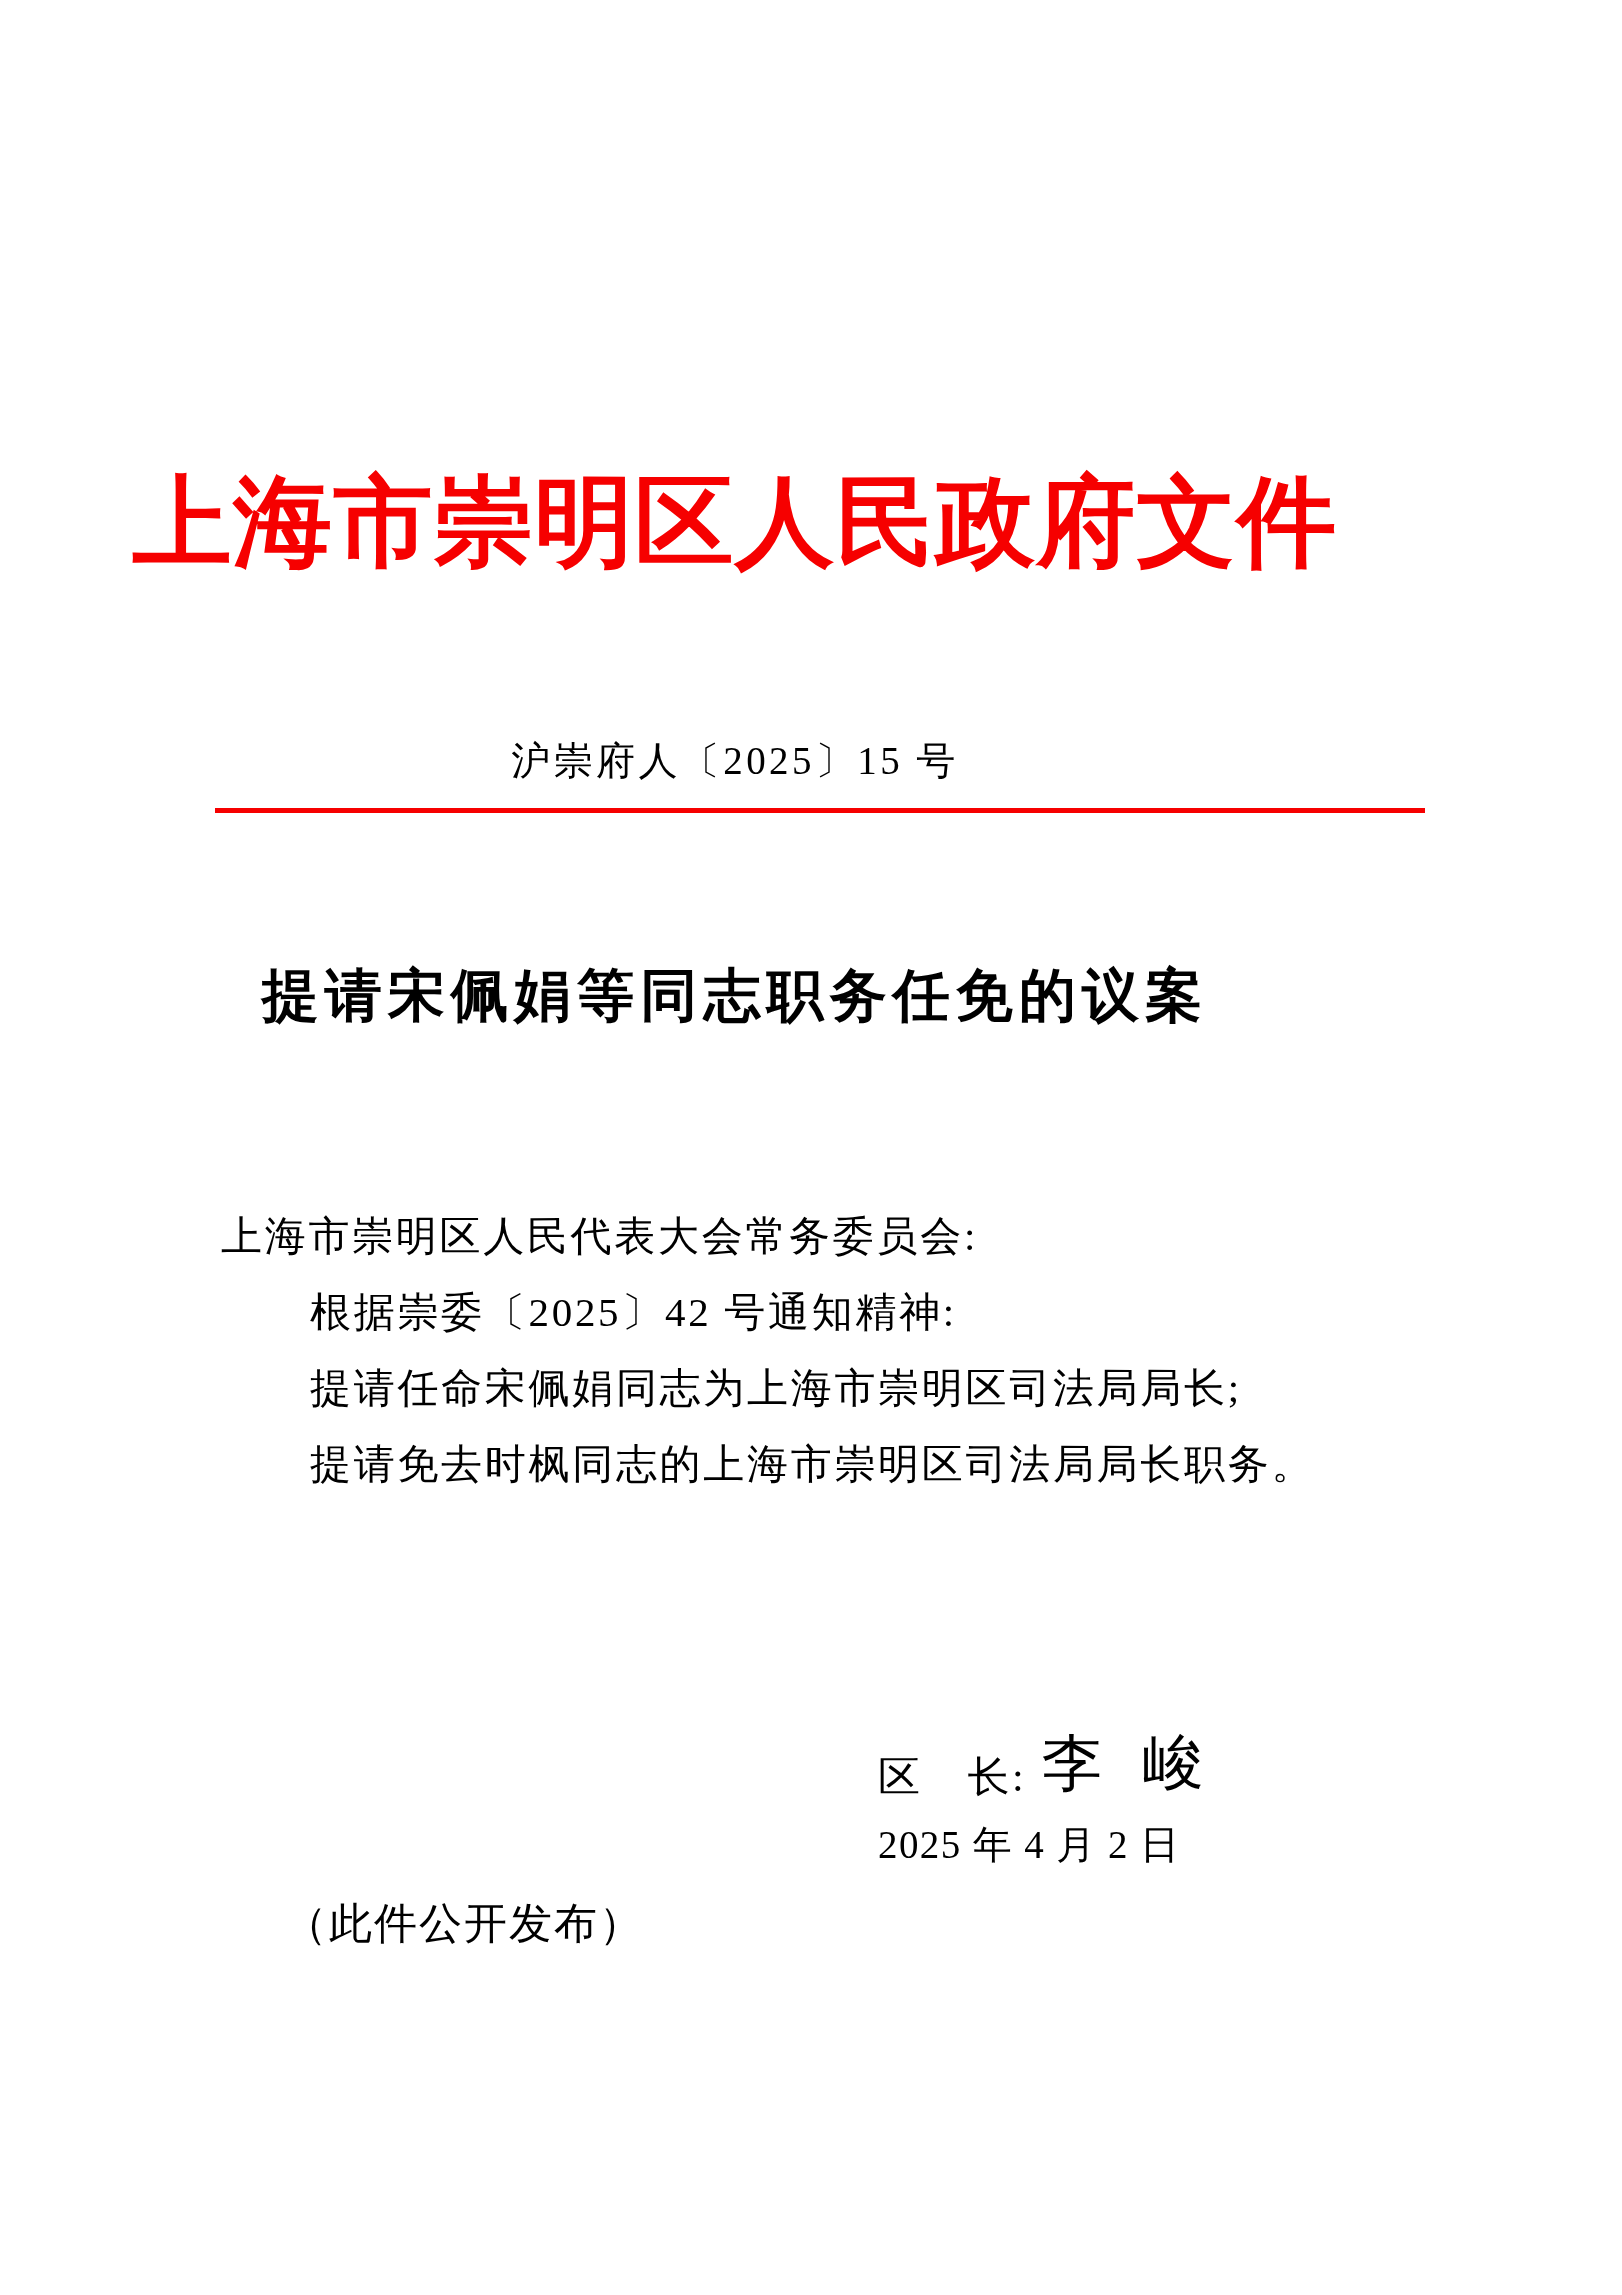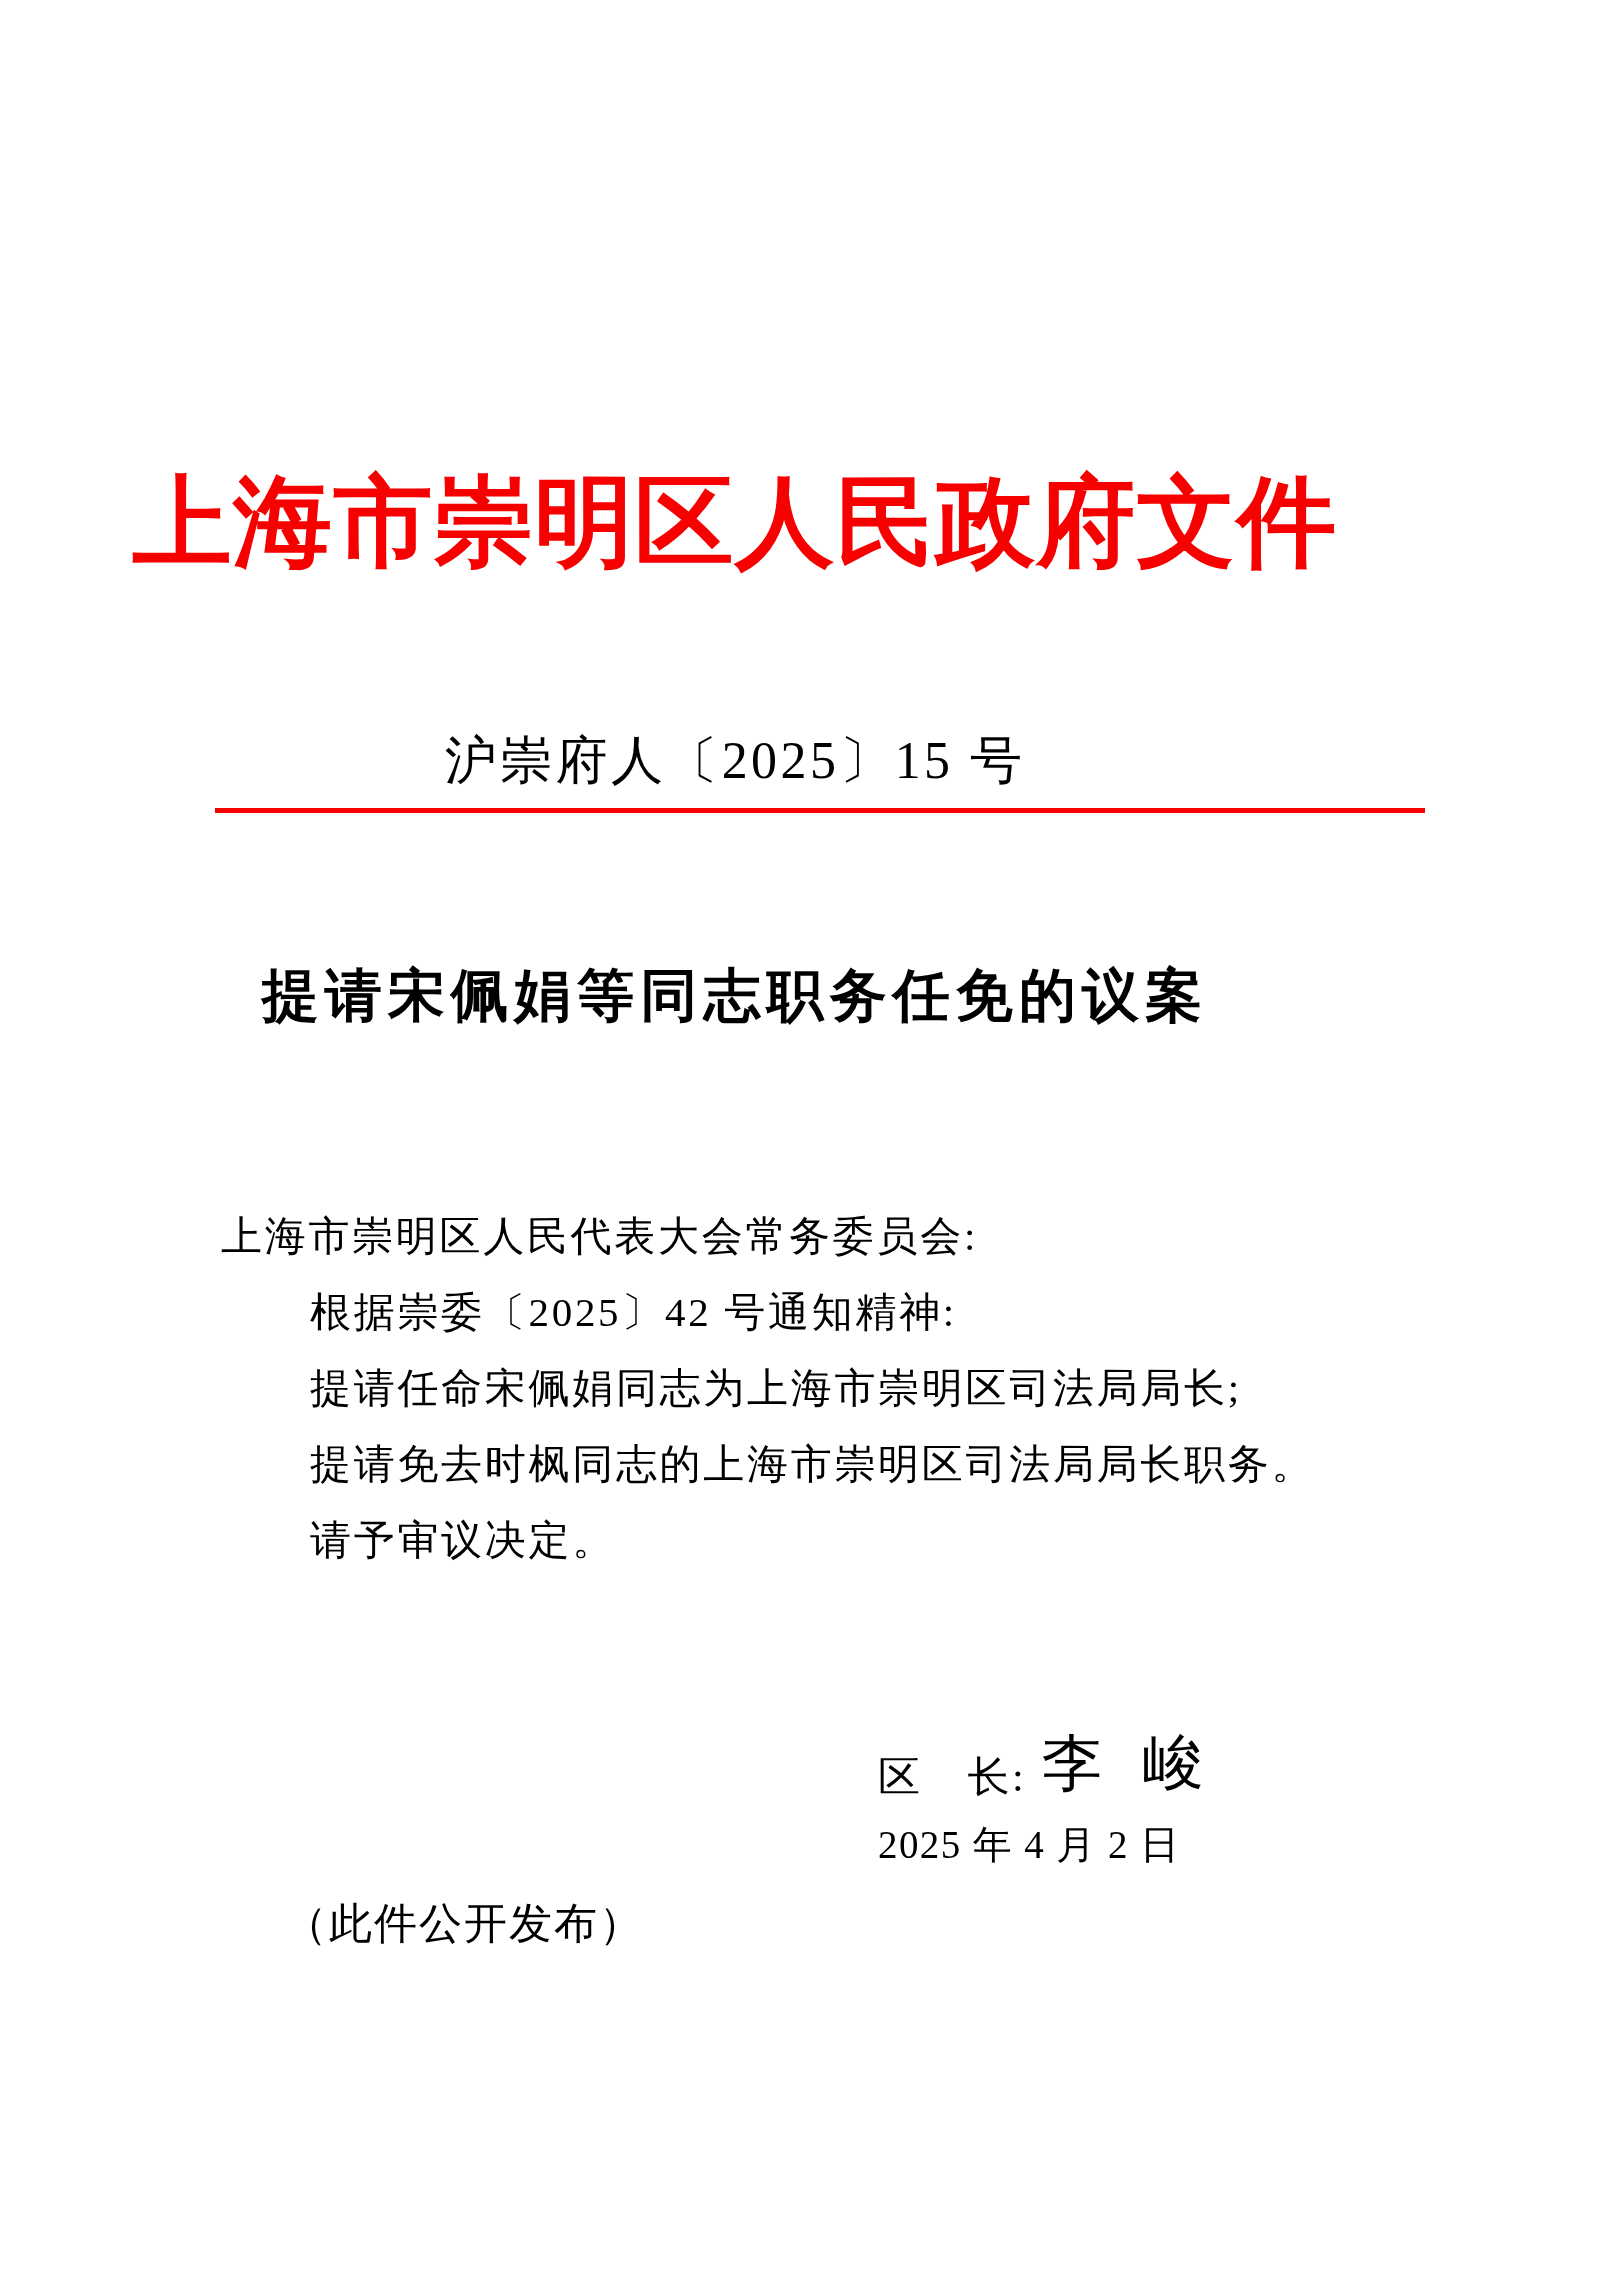--- a/index.html
+++ b/index.html
@@ -32,21 +32,21 @@
     white-space: nowrap;
   }
 
   
   .doc-number {
     position: absolute;
     top: 733px;
     left: 0;
     width: 100%;
     text-align: center;
-    font-size: 52px;
+    font-size: 39px;
     line-height: 55px;
     letter-spacing: 3.4px;
     white-space: nowrap;
   }
 
   
   .red-rule {
     position: absolute;
     top: 808px;
     left: 215px;
@@ -138,21 +138,20 @@
 
   <div class="doc-title">
     <div>提请宋佩娟等同志职务任免的议案</div>
   </div>
 
   <div class="body-block">
     <p>上海市崇明区人民代表大会常务委员会:</p>
     <p class="indent">根据崇委〔2025〕42 号通知精神:</p>
     <p class="indent">提请任命宋佩娟同志为上海市崇明区司法局局长;</p>
     <p class="indent">提请免去时枫同志的上海市崇明区司法局局长职务。</p>
-    <p class="indent">请予审议决定。</p>
   </div>
 
   <div class="signature-row">
     <span class="signer-role">区　长:</span>
     <span class="signer-name">李 峻</span>
   </div>
 
   <div class="sign-date">2025 年 4 月 2 日</div>
 
   <div class="public-note">（此件公开发布）</div>

